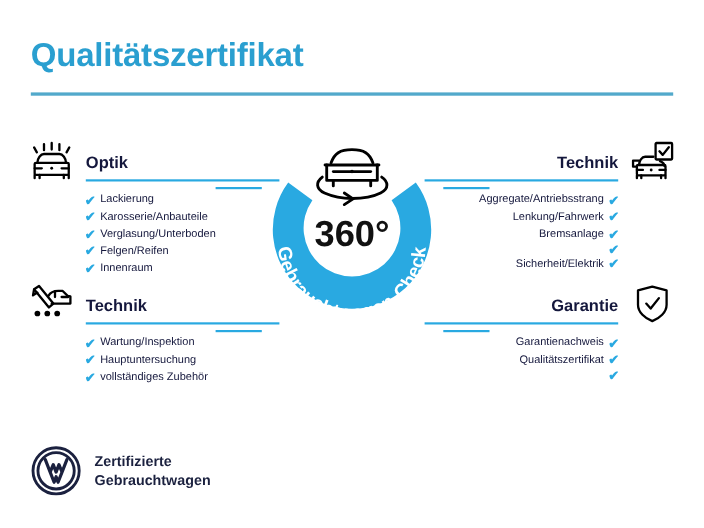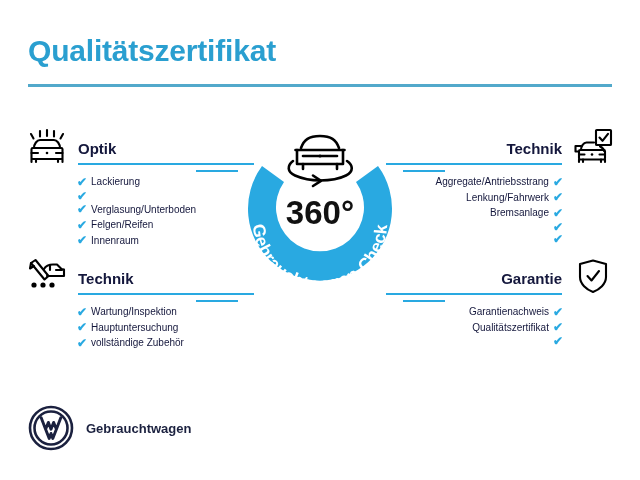--- a/index.html
+++ b/index.html
@@ -177,20 +177,21 @@
       <div class="sec-rule"></div>
     </div>
   </div>
   <ul class="sec-list">
     <li>
         <span class="tick">✔</span>
         <span>Lackierung</span>
       </li>
     <li>
         <span class="tick">✔</span>
+        <span>Karosserie/Anbauteile</span>
       </li>
     <li>
         <span class="tick">✔</span>
         <span>Verglasung/Unterboden</span>
       </li>
     <li>
         <span class="tick">✔</span>
         <span>Felgen/Reifen</span>
       </li>
     <li>
@@ -222,21 +223,21 @@
     <li>
         <span class="tick">✔</span>
         <span>Wartung/Inspektion</span>
       </li>
     <li>
         <span class="tick">✔</span>
         <span>Hauptuntersuchung</span>
       </li>
     <li>
         <span class="tick">✔</span>
-        <span>vollständige Zubehör</span>
+        <span>vollständiges Zubehör</span>
       </li>
   </ul>
 </div>
 
 <div class="section right sec-technik">
   <div class="sec-head">
     <div class="sec-icon">
       <svg width="42" height="38" viewBox="0 0 42 38" fill="none" stroke="#000" stroke-width="2.1" stroke-linecap="round" stroke-linejoin="round">
         <rect x="24" y="3" width="15" height="15" rx="0.8"></rect>
         <path d="M27.5 10.5 L30.5 13.8 L36 6.8"></path>
@@ -265,20 +266,21 @@
       </li>
     <li>
         <span class="tick">✔</span>
         <span>Bremsanlage</span>
       </li>
     <li>
         <span class="tick">✔</span>
       </li>
     <li>
         <span class="tick">✔</span>
+        <span>Sicherheit/Elektrik</span>
       </li>
   </ul>
 </div>
 
 <div class="section right sec-garantie">
   <div class="sec-head">
     <div class="sec-icon">
       <svg width="42" height="38" viewBox="0 0 42 38" fill="none" stroke="#000" stroke-width="2.1" stroke-linecap="round" stroke-linejoin="round">
         <path d="M21 3.5 L34 7 L34 20 C34 27 27.5 32.5 21 35 C14.5 32.5 8 27 8 20 L8 7 Z"></path>
         <path d="M15.5 19 L19.5 23.5 L27 14"></path>
@@ -338,15 +340,16 @@
 <div class="footer">
   <div class="vw-logo">
     <svg width="46" height="46" viewBox="0 0 46 46">
       <circle cx="23" cy="23" r="21" fill="none" stroke="#1b213f" stroke-width="2.6"></circle>
       <circle cx="23" cy="23" r="16.5" fill="none" stroke="#1b213f" stroke-width="2.6"></circle>
       <path d="M13.2 12.8 L17.6 24.2 L20.4 17.4 L23 24.2 L25.6 17.4 L28.4 24.2 L32.8 12.8
                M17.6 24.2 L21.2 33.4 L23 28.4 L24.8 33.4 L28.4 24.2" fill="none" stroke="#1b213f" stroke-width="2.9" stroke-linejoin="round" stroke-linecap="round"></path>
     </svg>
   </div>
   <div class="footer-text">
+    <div>Zertifizierte</div>
     <div>Gebrauchtwagen</div>
   </div>
 </div>
 
 </body></html>

